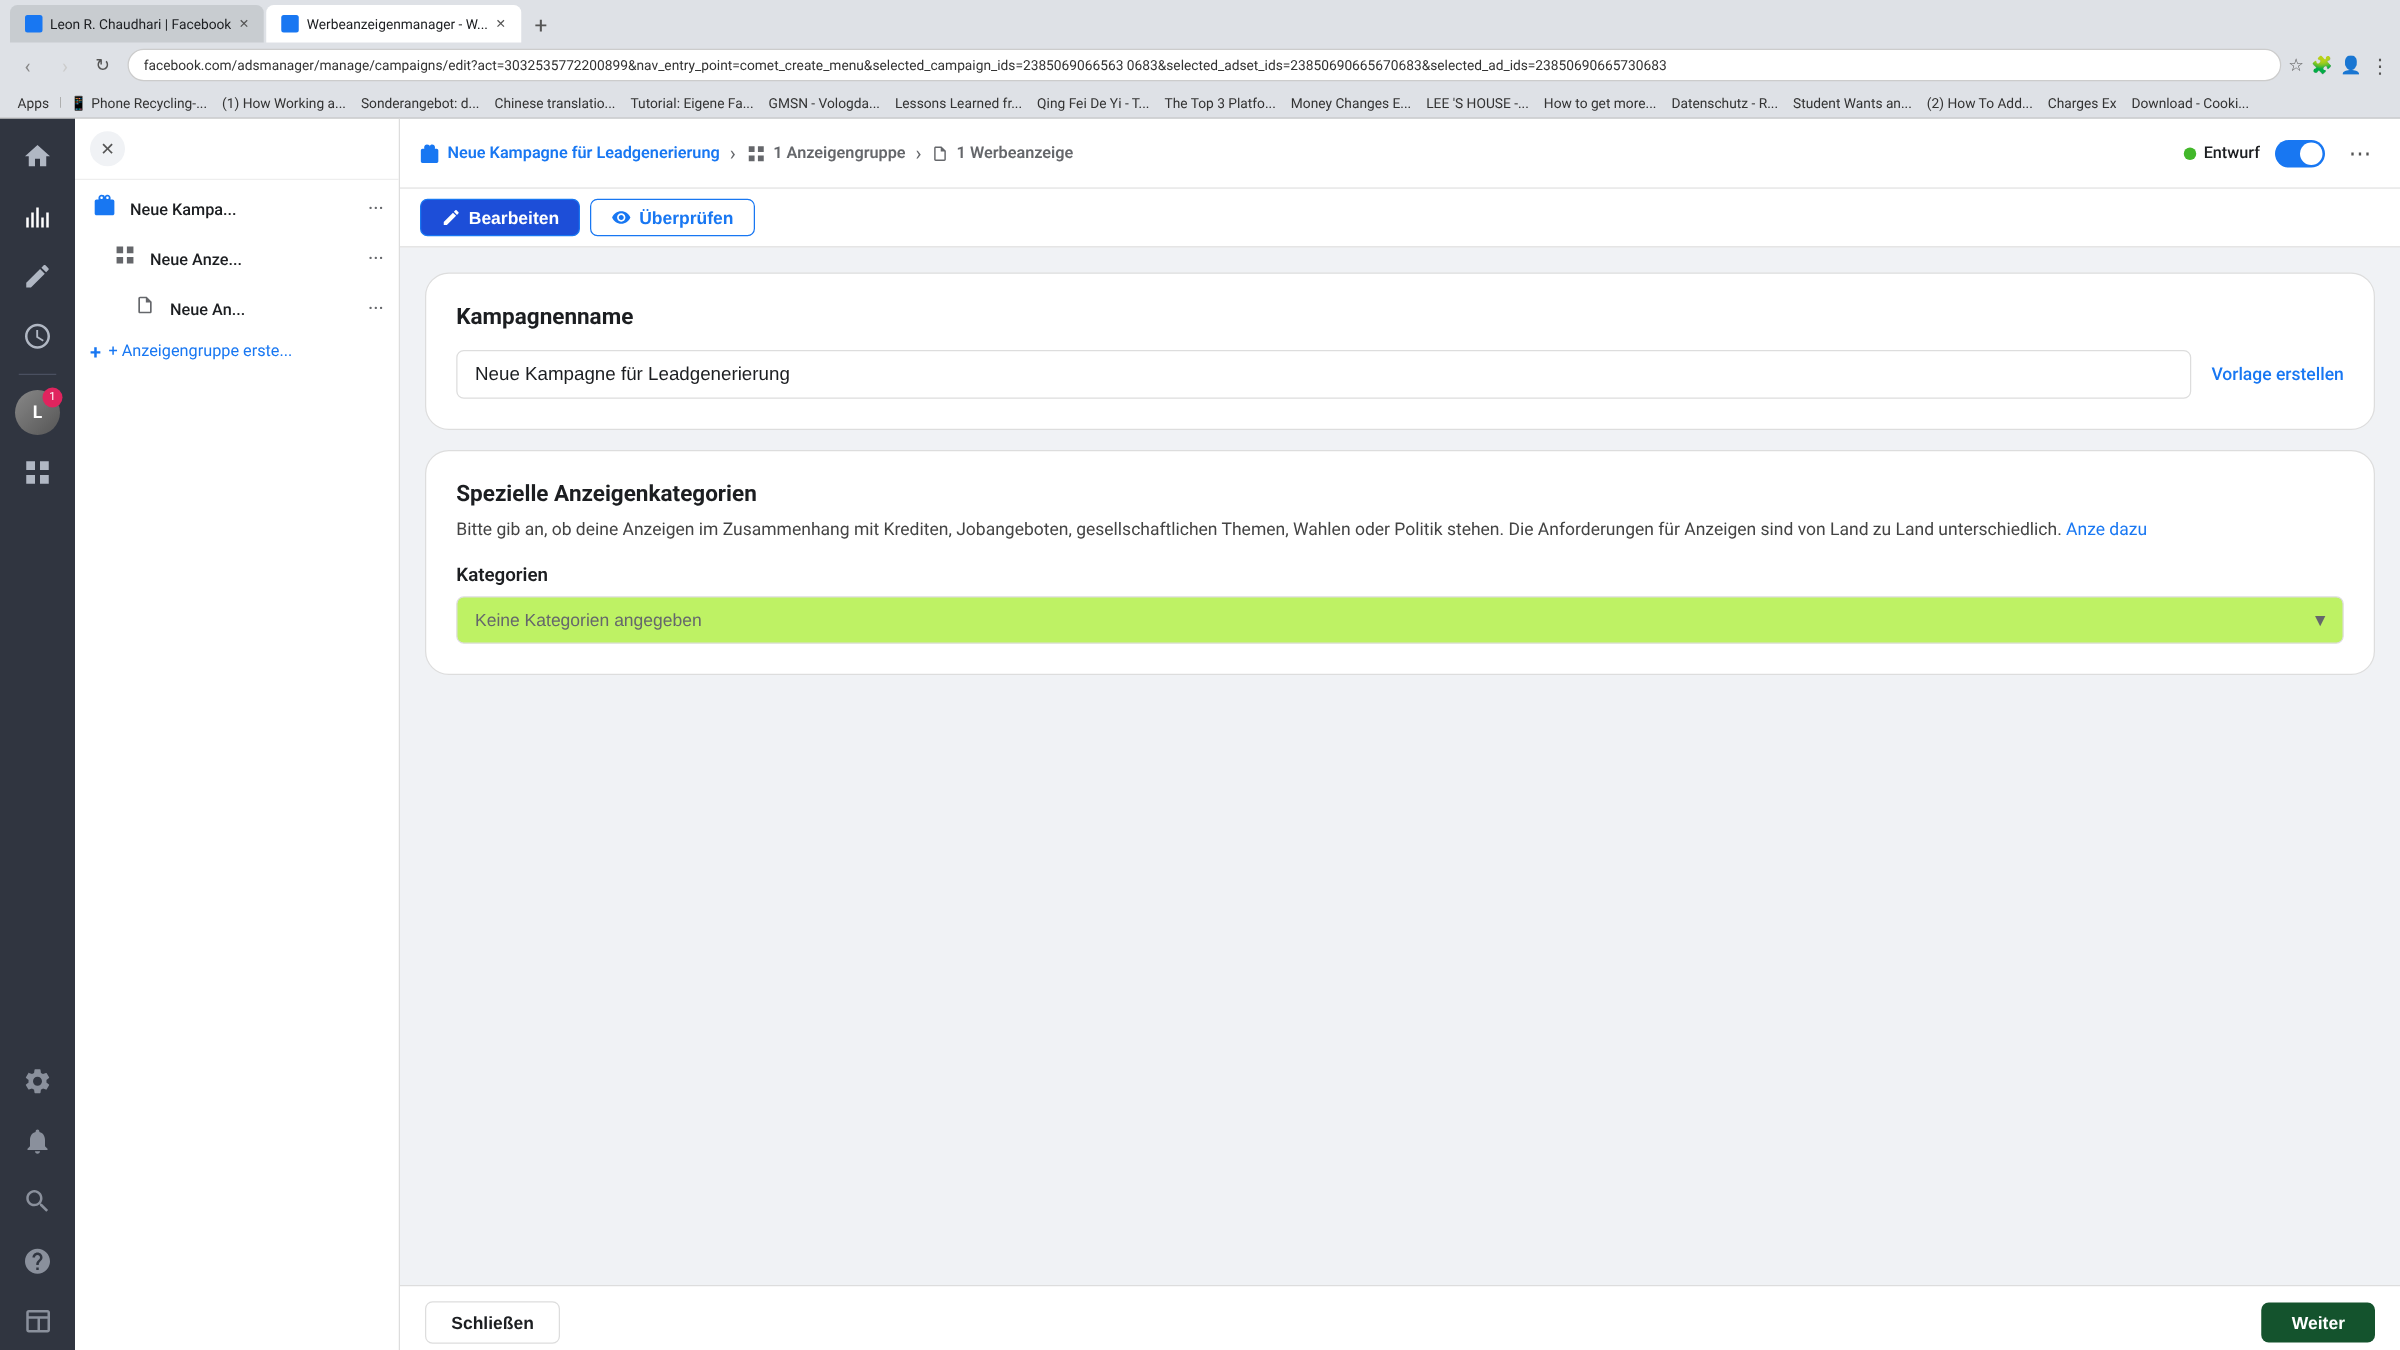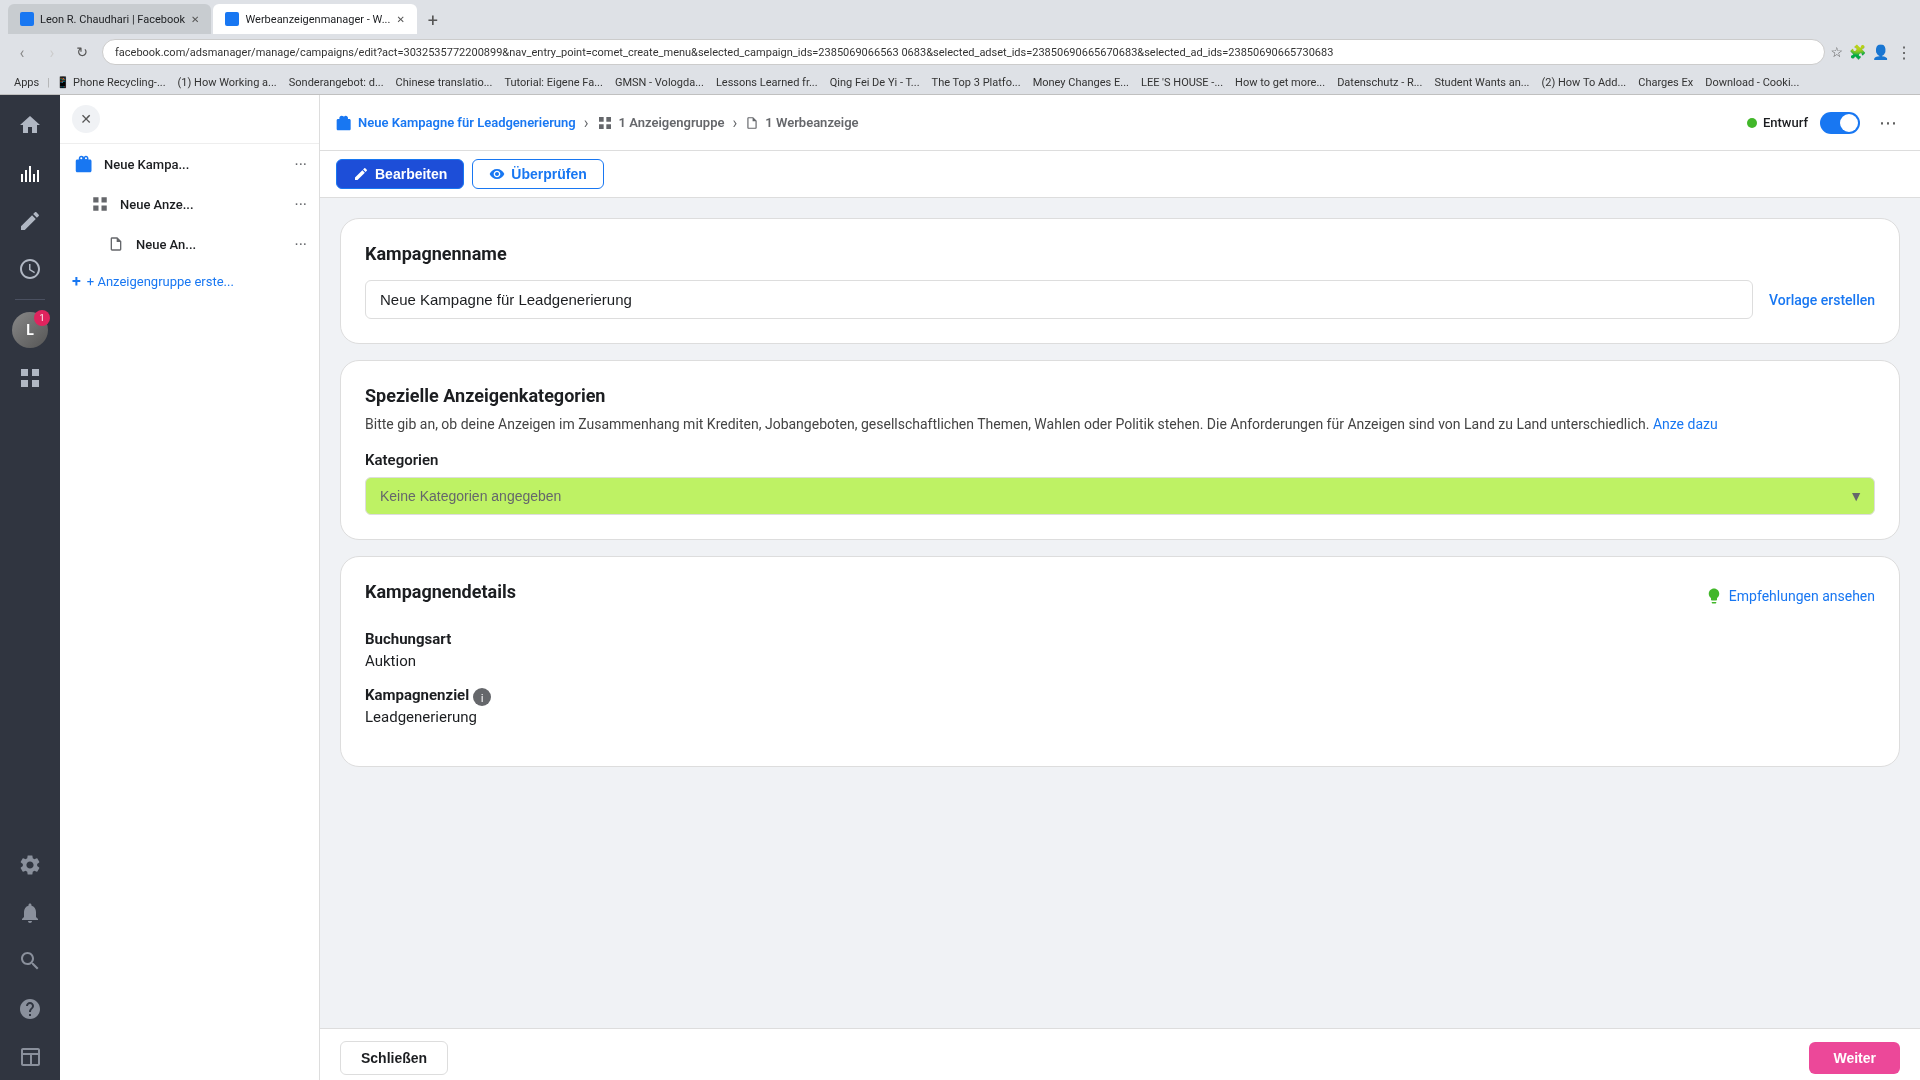--- a/index.html
+++ b/index.html
@@ -11,21 +11,21 @@
     
     .icon-sidebar { width: 60px; background: #303540; display: flex; flex-direction: column; align-items: center; padding: 8px 0; gap: 4px; }
     .sidebar-icon { width: 44px; height: 44px; display: flex; align-items: center; justify-content: center; border-radius: 8px; cursor: pointer; color: #b0b7c3; font-size: 20px; position: relative; }
     .sidebar-icon.active { color: #fff; }
     .sidebar-icon .badge { position: absolute; top: 4px; right: 4px; background: #e0245e; color: #fff; border-radius: 50%; width: 16px; height: 16px; font-size: 9px; display: flex; align-items: center; justify-content: center; }
     .sidebar-divider { width: 30px; height: 1px; background: #4a5060; margin: 4px 0; }
 
     
     .campaign-sidebar { width: 260px; background: #fff; border-right: 1px solid #ddd; display: flex; flex-direction: column; }
     .campaign-sidebar-header { display: flex; align-items: center; justify-content: space-between; padding: 10px 12px; border-bottom: 1px solid #eee; }
-    .campaign-item { padding: 8px 12px; display: flex; align-items: center; gap: 8px; cursor: pointer; }
+    .campaign-item { padding: 8px 12px; display: flex; align-items: flex-end; gap: 8px; cursor: pointer; }
     .campaign-item-text { flex: 1; font-size: 13px; font-weight: 500; color: #1c1e21; overflow: hidden; text-overflow: ellipsis; white-space: nowrap; }
     .add-item { padding: 8px 12px; display: flex; align-items: center; gap: 6px; color: #1877f2; font-size: 13px; cursor: pointer; }
 
     
     .main-content { flex: 1; display: flex; flex-direction: column; background: #f0f2f5; overflow: hidden; }
 
     
     .top-nav { background: #fff; border-bottom: 1px solid #ddd; padding: 0 16px; height: 56px; display: flex; align-items: center; justify-content: space-between; }
     .top-nav-left { display: flex; align-items: center; gap: 8px; }
     .breadcrumb { display: flex; align-items: center; gap: 8px; }
@@ -54,21 +54,21 @@
     .select-arrow { position: absolute; right: 12px; top: 50%; transform: translateY(-50%); color: #65676b; pointer-events: none; font-size: 14px; }
 
     .kampagnen-details-header { display: flex; align-items: center; justify-content: space-between; margin-bottom: 20px; }
     .empfehlungen-btn { display: flex; align-items: center; gap: 6px; color: #1877f2; font-size: 14px; cursor: pointer; }
     .detail-label { font-size: 15px; font-weight: 700; color: #1c1e21; margin-bottom: 4px; }
     .detail-value { font-size: 15px; color: #1c1e21; margin-bottom: 16px; }
 
     
     .bottom-bar { background: #fff; border-top: 1px solid #ddd; padding: 12px 20px; display: flex; align-items: center; justify-content: space-between; }
     .close-btn { padding: 8px 20px; border-radius: 6px; border: 1.5px solid #ddd; background: #fff; font-size: 14px; font-weight: 600; color: #1c1e21; cursor: pointer; }
-    .weiter-btn { padding: 8px 24px; border-radius: 6px; border: none; background: #ec4899; font-size: 14px; font-weight: 600; color: #fff; cursor: pointer; }
+    .weiter-btn { padding: 8px 24px; border-radius: 6px; border: none; background: #14532d; font-size: 14px; font-weight: 600; color: #fff; cursor: pointer; }
   </style>
 </head>
 <body>
 
 <div style="background:#dee1e6;">
 
   <div style="display:flex; align-items:flex-end; padding: 4px 8px 0; gap:2px; background:#dee1e6;">
     <div style="background:#c8ccd0; height:30px; padding:0 12px; display:flex; align-items:center; gap:6px; font-size:11px; border-radius:6px 6px 0 0; min-width:180px; max-width:220px;">
       <div style="width:14px;height:14px;border-radius:2px;background:#1877f2;flex-shrink:0;"></div>
       <span style="flex:1;overflow:hidden;text-overflow:ellipsis;white-space:nowrap;">Leon R. Chaudhari | Facebook</span>
@@ -301,38 +301,20 @@
         </div>
         <div class="label">Kategorien</div>
         <div class="select-wrapper">
           <select class="form-select">
             <option>Keine Kategorien angegeben</option>
           </select>
           <span class="select-arrow">▼</span>
         </div>
       </div>
 
-      <div class="form-card">
-        <div class="kampagnen-details-header">
-          <div class="section-title">Kampagnendetails</div>
-          <div class="empfehlungen-btn">
-            <svg width="18" height="18" viewBox="0 0 24 24" fill="#42b72a">
-                <path d="M9 21c0 .55.45 1 1 1h4c.55 0 1-.45 1-1v-1H9v1zm3-19C8.14 2 5 5.14 5 9c0 2.38 1.19 4.47 3 5.74V17c0 .55.45 1 1 1h6c.55 0 1-.45 1-1v-2.26c1.81-1.27 3-3.36 3-5.74 0-3.86-3.14-7-7-7z"></path>
-              </svg>
-            <span>Empfehlungen ansehen</span>
-          </div>
-        </div>
-        <div class="detail-label">Buchungsart</div>
-        <div class="detail-value">Auktion</div>
-        <div style="display:flex;align-items:center;gap:4px;">
-          <div class="detail-label">Kampagnenziel</div>
-          <span style="width:18px;height:18px;border-radius:50%;background:#65676b;color:#fff;font-size:11px;display:flex;align-items:center;justify-content:center;cursor:pointer;">ℹ</span>
-        </div>
-        <div class="detail-value">Leadgenerierung</div>
-      </div>
 
     </div>
 
     <div class="bottom-bar">
       <button class="close-btn">Schließen</button>
       <button class="weiter-btn">Weiter</button>
     </div>
   </div>
 </div>
 

